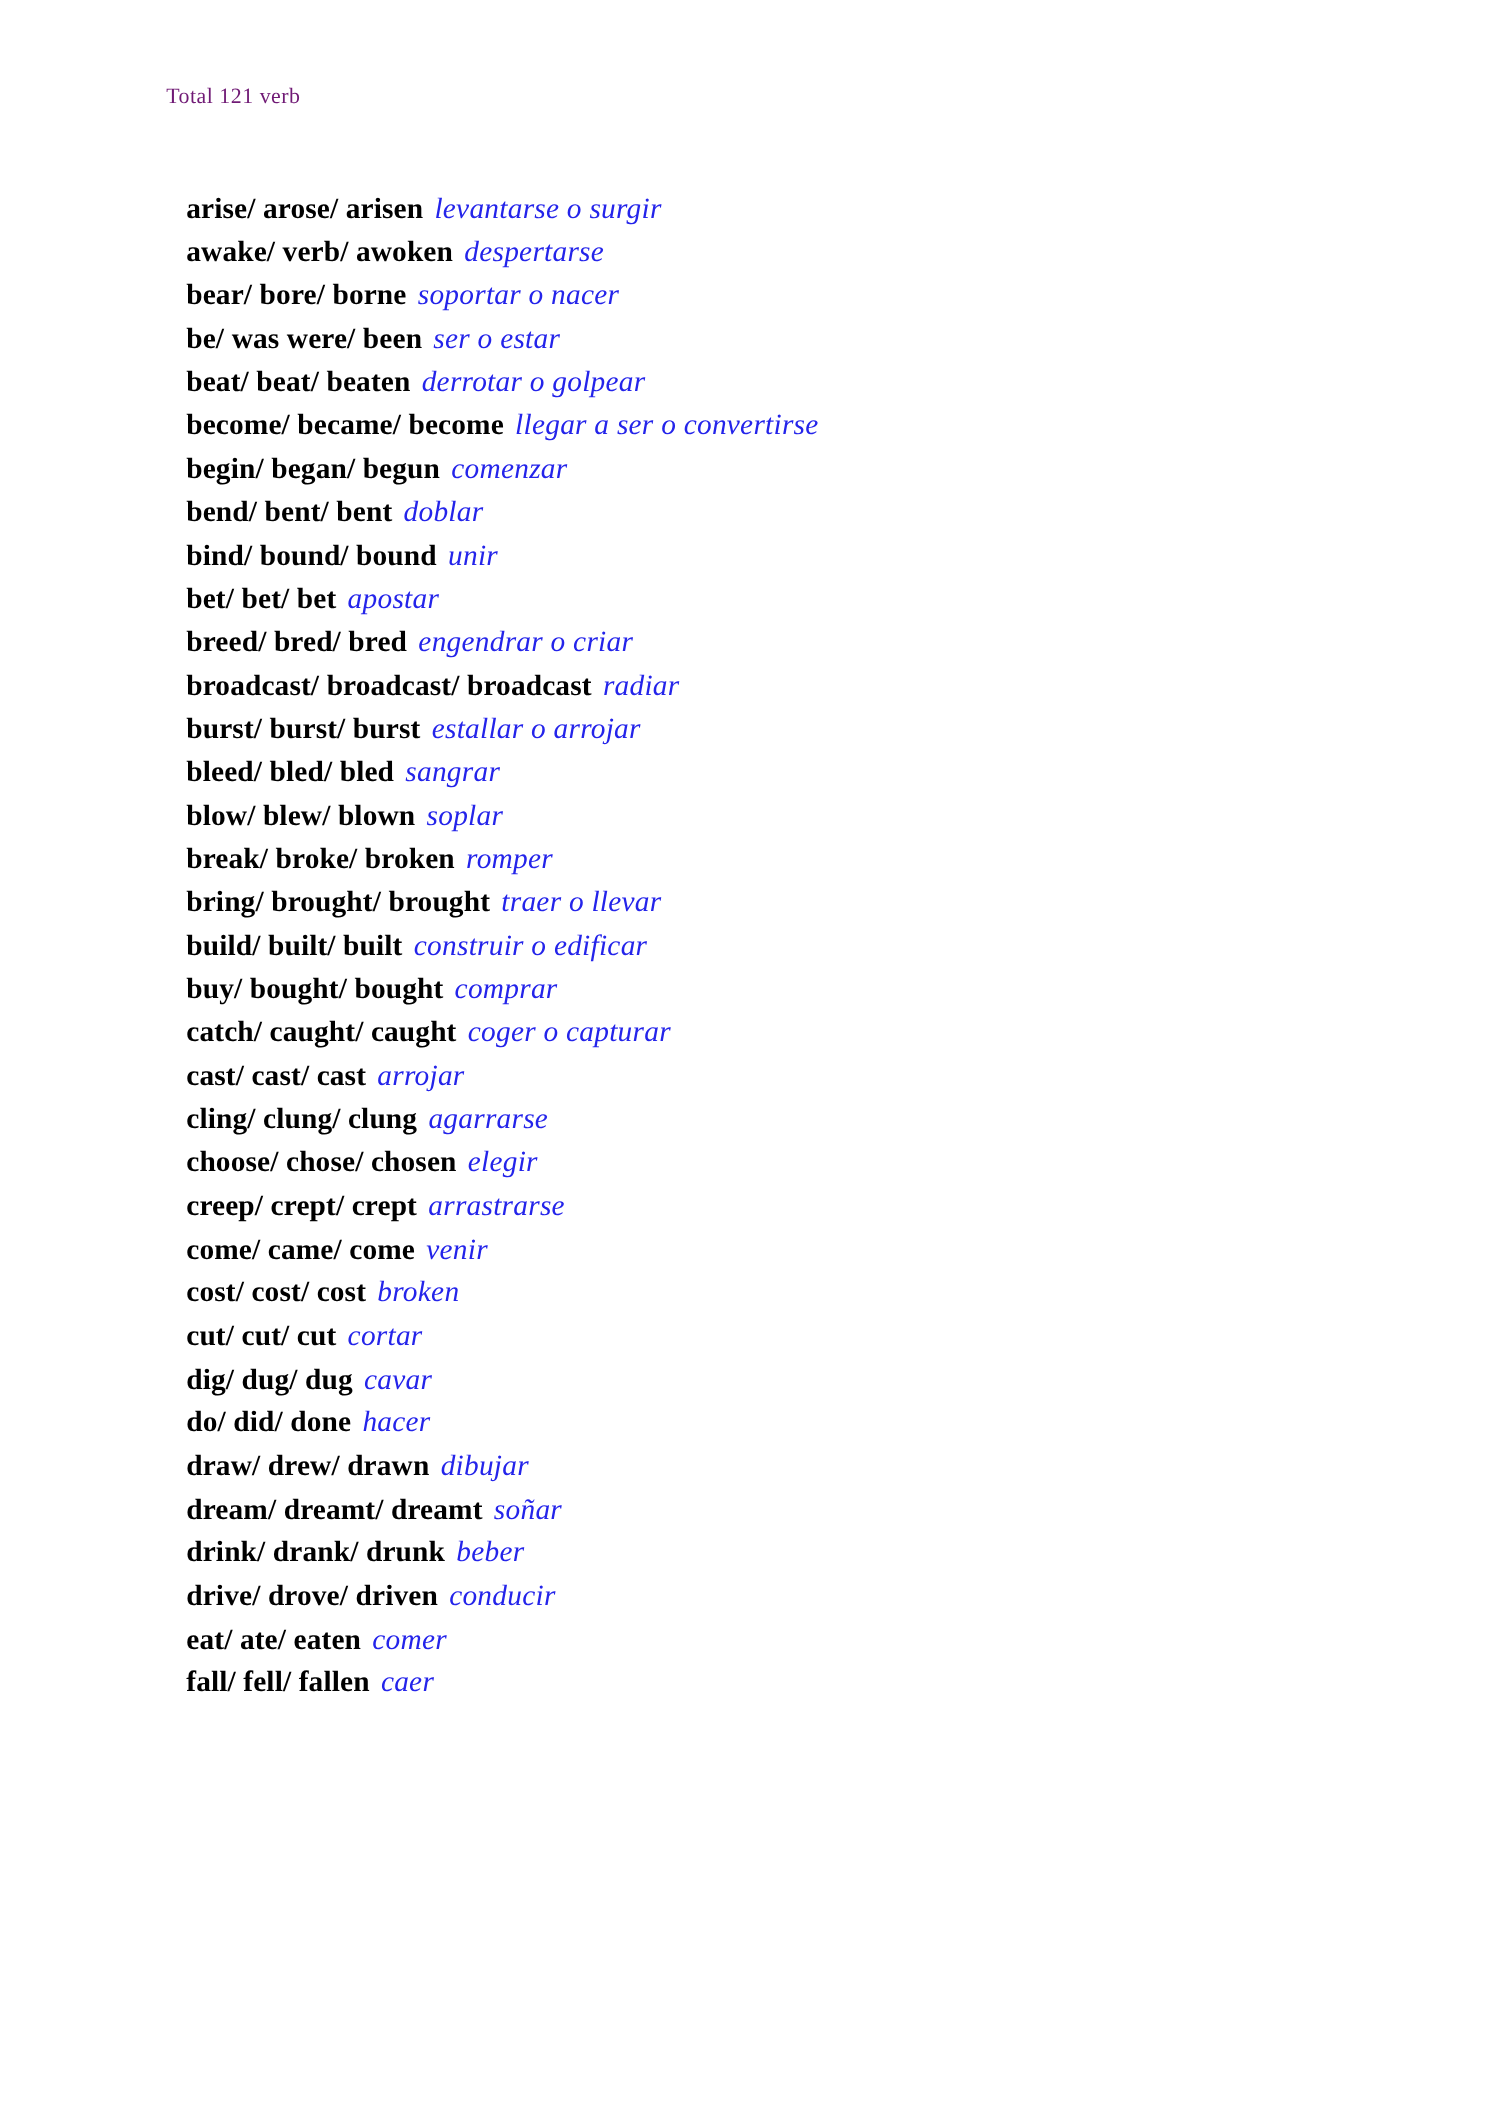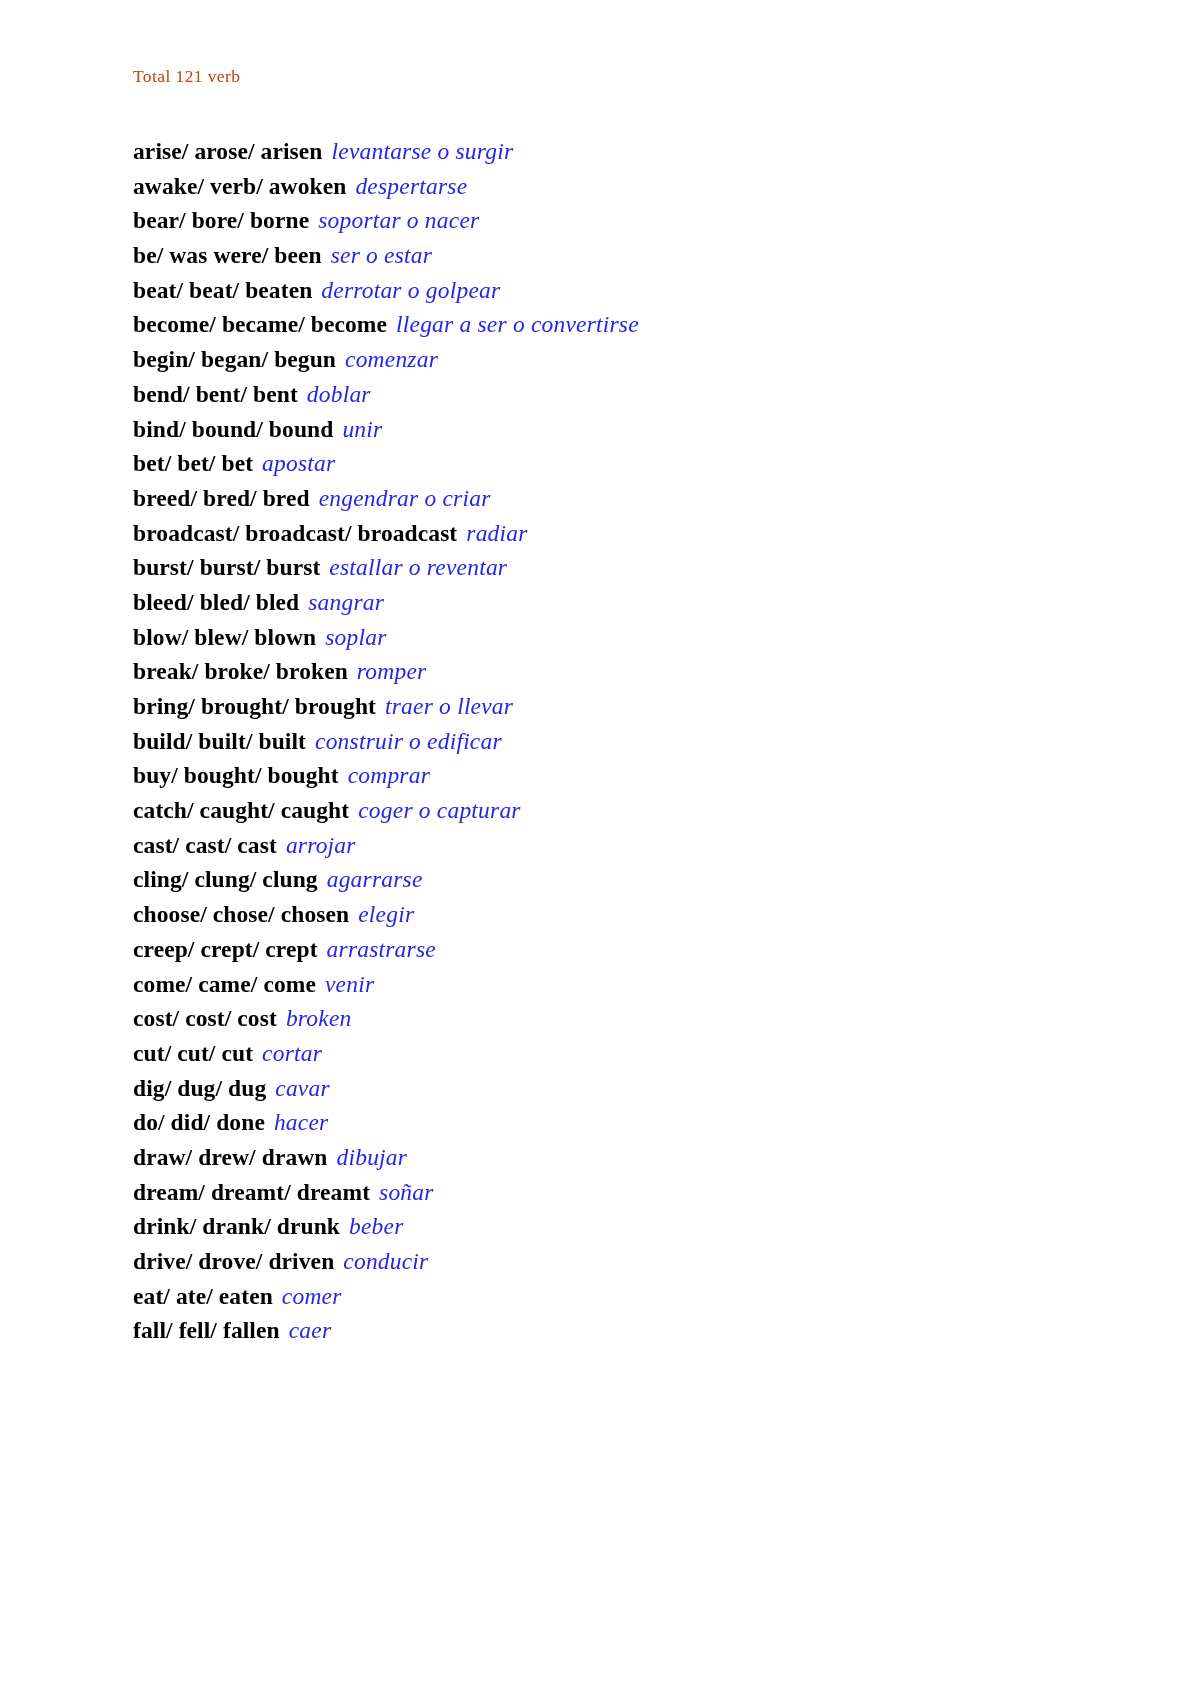--- a/index.html
+++ b/index.html
@@ -23,29 +23,29 @@
     background: #ffffff;
     overflow: hidden;
   }
   .doc-header {
     position: absolute;
     left: 133px;
     top: 66px;
     font-size: 17.5px;
     font-weight: normal;
     letter-spacing: 0.4px;
-    color: #c2410c;
+    color: #701a75;
     white-space: nowrap;
   }
   .verb-list {
     position: absolute;
     left: 133px;
     top: 134px;
     width: 960px;
-    margin: 0;
+    margin: 16px;
     padding: 0;
     list-style: none;
   }
   .verb-line {
     height: 34.7px;
     line-height: 34.7px;
     font-size: 23.5px;
     white-space: nowrap;
     color: #000000;
   }
@@ -75,21 +75,21 @@
       <li class="verb-line"><span class="verb-forms">bear/ bore/ borne</span><span class="verb-gloss">soportar o nacer</span></li>
       <li class="verb-line"><span class="verb-forms">be/ was were/ been</span><span class="verb-gloss">ser o estar</span></li>
       <li class="verb-line"><span class="verb-forms">beat/ beat/ beaten</span><span class="verb-gloss">derrotar o golpear</span></li>
       <li class="verb-line"><span class="verb-forms">become/ became/ become</span><span class="verb-gloss">llegar a ser o convertirse</span></li>
       <li class="verb-line"><span class="verb-forms">begin/ began/ begun</span><span class="verb-gloss">comenzar</span></li>
       <li class="verb-line"><span class="verb-forms">bend/ bent/ bent</span><span class="verb-gloss">doblar</span></li>
       <li class="verb-line"><span class="verb-forms">bind/ bound/ bound</span><span class="verb-gloss">unir</span></li>
       <li class="verb-line"><span class="verb-forms">bet/ bet/ bet</span><span class="verb-gloss">apostar</span></li>
       <li class="verb-line"><span class="verb-forms">breed/ bred/ bred</span><span class="verb-gloss">engendrar o criar</span></li>
       <li class="verb-line"><span class="verb-forms">broadcast/ broadcast/ broadcast</span><span class="verb-gloss">radiar</span></li>
-      <li class="verb-line"><span class="verb-forms">burst/ burst/ burst</span><span class="verb-gloss">estallar o reventar</span></li>
+      <li class="verb-line"><span class="verb-forms">burst/ burst/ burst</span><span class="verb-gloss">estallar o arrojar</span></li>
       <li class="verb-line"><span class="verb-forms">bleed/ bled/ bled</span><span class="verb-gloss">sangrar</span></li>
       <li class="verb-line"><span class="verb-forms">blow/ blew/ blown</span><span class="verb-gloss">soplar</span></li>
       <li class="verb-line"><span class="verb-forms">break/ broke/ broken</span><span class="verb-gloss">romper</span></li>
       <li class="verb-line"><span class="verb-forms">bring/ brought/ brought</span><span class="verb-gloss">traer o llevar</span></li>
       <li class="verb-line"><span class="verb-forms">build/ built/ built</span><span class="verb-gloss">construir o edificar</span></li>
       <li class="verb-line"><span class="verb-forms">buy/ bought/ bought</span><span class="verb-gloss">comprar</span></li>
       <li class="verb-line"><span class="verb-forms">catch/ caught/ caught</span><span class="verb-gloss">coger o capturar</span></li>
       <li class="verb-line"><span class="verb-forms">cast/ cast/ cast</span><span class="verb-gloss">arrojar</span></li>
       <li class="verb-line"><span class="verb-forms">cling/ clung/ clung</span><span class="verb-gloss">agarrarse</span></li>
       <li class="verb-line"><span class="verb-forms">choose/ chose/ chosen</span><span class="verb-gloss">elegir</span></li>

